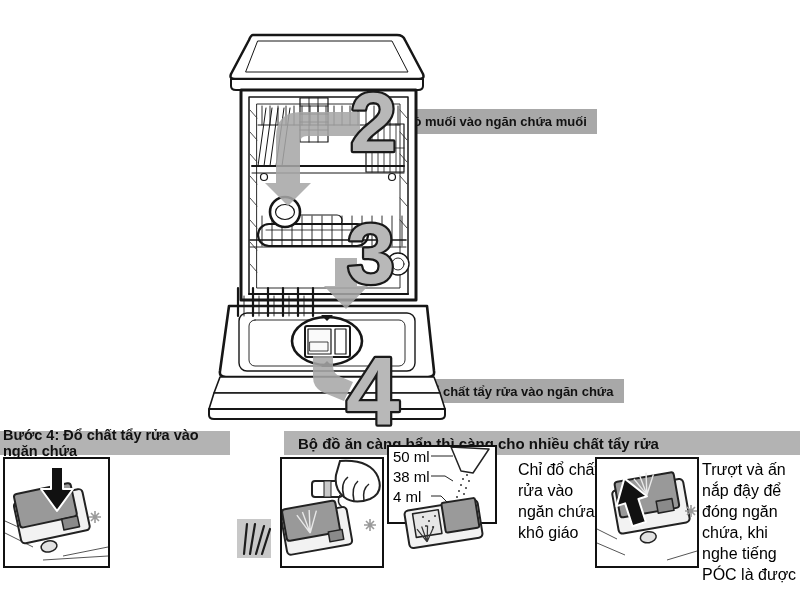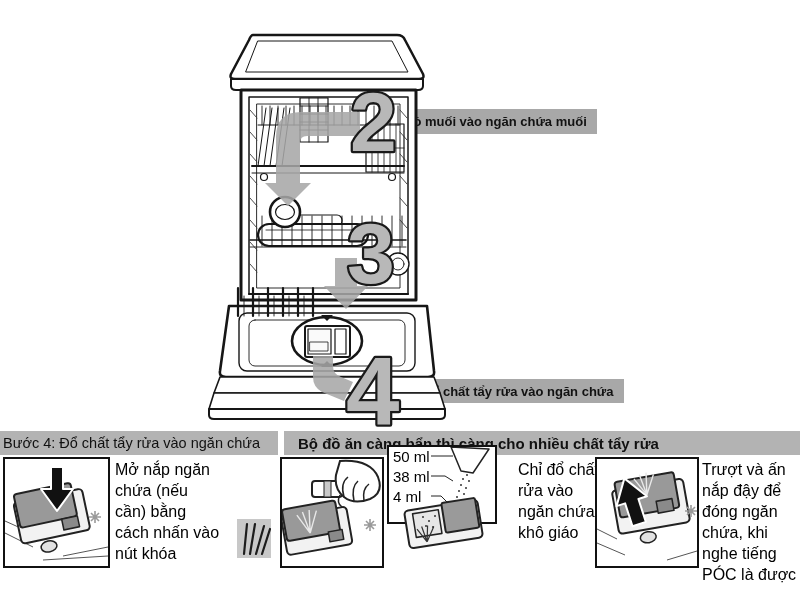--- a/index.html
+++ b/index.html
@@ -5,21 +5,21 @@
   html,body{margin:0;padding:0;background:#fff;}
   .stage{position:relative;width:800px;height:594px;background:#ffffff;overflow:hidden;
          font-family:"Liberation Sans","DejaVu Sans",sans-serif;color:#111;}
   
   .clabel{position:absolute;background:#a8a8a8;color:#121212;font-weight:bold;font-size:13px;
           display:flex;align-items:center;padding-right:10px;white-space:nowrap;z-index:1;}
   
   .topsvg{position:absolute;left:0;top:0;z-index:2;}
   
   .hbar{position:absolute;top:431px;height:24px;background:#b3b3b3;display:flex;align-items:center;}
-  .hbar-left{left:0;width:278px;font-weight:normal;font-size:14.5px;padding-left:3px;box-sizing:border-box;}
+  .hbar-left{left:0;width:230px;font-weight:bold;font-size:14.5px;padding-left:3px;box-sizing:border-box;}
   .hbar-right{left:284px;width:516px;font-size:15px;padding-left:14px;box-sizing:border-box;font-weight:bold;}
   
   .panel{position:absolute;border:2px solid #111;background:#fff;box-sizing:border-box;}
   .panel svg{display:block;}
   .caption{position:absolute;font-size:16px;line-height:21px;color:#000;white-space:pre-line;}
   .mlabel{position:absolute;font-size:15px;line-height:18px;color:#000;white-space:nowrap;}
   .swipe{position:absolute;left:237px;top:519px;width:34px;height:39px;}
 </style>
 </head>
 <body>
@@ -122,25 +122,20 @@
         <rect x="14" y="28" width="58" height="34" rx="3" fill="#999" stroke-width="2"></rect>
         <rect x="56" y="62" width="16" height="11" fill="#8a8a8a" stroke-width="1.5"></rect>
         <ellipse cx="38" cy="86" rx="8" ry="5.5" fill="#e2e2e2" stroke-width="1.5"></ellipse>
       </g>
       <path d="M46,8 h12 v22 h10 l-16,22 -16,-22 h10 z" fill="#111" stroke="#fff" stroke-width="2" stroke-linejoin="round"></path>
       <g stroke="#9a9a9a" stroke-width="1.6">
         <path d="M84,58 H96 M90,52 V64 M86,54 L94,62 M86,62 L94,54"></path>
       </g>
     </svg>
   </div>
-  <div class="caption" style="left:115px;top:459px;width:120px">Mở nắp ngăn
-chứa (nếu
-cần) bằng
-cách nhấn vào
-nút khóa</div>
 
   <div class="swipe">
     <svg width="34" height="39" viewBox="0 0 34 39">
       <rect x="0" y="0" width="34" height="39" fill="#c8c8c8"></rect>
       <path d="M7,35 L10,5 M13,35 L18,5 M19,35 L27,7 M25,35 L33,10" stroke="#1c1c1c" stroke-width="2.2" stroke-linecap="round" fill="none"></path>
     </svg>
   </div>
 
   <div class="panel" style="left:280px;top:457px;width:104px;height:111px">
     <svg width="100" height="107" viewBox="0 0 100 107">

